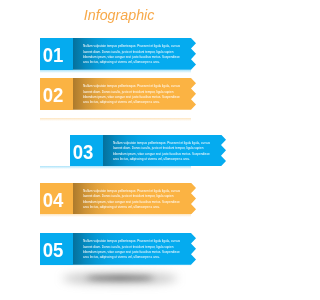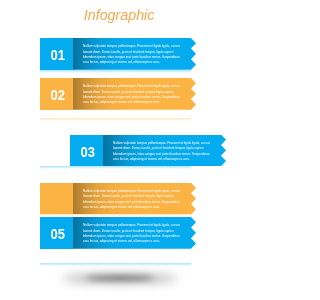--- a/index.html
+++ b/index.html
@@ -15,22 +15,22 @@
   .glow{position:absolute;left:40px;width:151px;height:3px;
         pointer-events:none;}
   .ground-shadow{position:absolute;left:62px;top:272.5px;width:116px;height:11px;
         border-radius:50%;background:rgba(110,110,110,0.42);
         filter:blur(4.8px);}
   .ground-shadow2{position:absolute;left:86px;top:275.5px;width:68px;height:4px;
         border-radius:50%;background:rgba(20,20,20,0.62);
         filter:blur(3.4px);}
   .numbox{position:absolute;left:0;top:0;width:32.5px;height:31.7px;}
   .num{position:absolute;left:2px;top:2px;width:32.5px;height:31.7px;
-       display:flex;align-items:center;justify-content:center;
-       color:#fff;font-weight:bold;font-size:14px;line-height:31.7px;}
+       display:flex;align-items:center;justify-content:flex-start;
+       color:#fff;font-weight:bold;font-size:20px;line-height:31.7px;}
   .num span{display:inline-block;transform:scaleX(0.93);}
   .bodywrap{position:absolute;left:32.5px;top:0;height:31.7px;width:123.5px;
             clip-path:polygon(0 0, 118.5px 0,
                               123.5px 5.283px, 118.5px 10.566px,
                               123.5px 15.85px, 118.5px 21.133px,
                               123.5px 26.416px, 118.5px 31.7px,
                               0 31.7px);}
   .body{position:absolute;left:0;top:0;right:0;bottom:0;}
   .txt{position:absolute;left:10.5px;top:6.4px;width:98.5px;
        font-size:3.1px;line-height:5.35px;color:#ffffff;}
@@ -70,27 +70,30 @@
           <span>03</span>
         </div>
     <div class="bodywrap">
       <div class="body" style="background:linear-gradient(90deg,rgb(5,112,155) 0px,rgb(5,137,191) 12px,rgb(5,154,215) 24px,rgb(5,164,229) 36px,rgb(5,168,235) 48px,rgb(5,171,239) 62px)"></div>
       <div class="txt">Nullam vulputate tempus pellentesque. Praesent et ligula ligula, cursus laoreet diam. Donec iaculis, justo et tincidunt tempor, ligula sapien bibendum ipsum, vitae congue erat justo faucibus metus. Suspendisse arcu lectus, adipiscing ut viverra vel, ullamcorper a arcu.</div>
     </div>
       </div>
       <div class="glow" style="top: 214.45px; background: linear-gradient(rgba(251, 179, 67, 0.333) 0%, rgba(251, 179, 67, 0) 100%);"></div>
       <div class="row" style="top: 182.75px;">
     <div class="numbox" style="background:#FBB343"></div>
+    <div class="num">
+          <span>04</span>
+        </div>
     <div class="bodywrap">
       <div class="body" style="background:linear-gradient(90deg,rgb(172,122,44) 0px,rgb(205,146,54) 12px,rgb(228,163,60) 24px,rgb(242,172,64) 36px,rgb(247,176,66) 48px,rgb(251,179,67) 62px)"></div>
       <div class="txt">Nullam vulputate tempus pellentesque. Praesent et ligula ligula, cursus laoreet diam. Donec iaculis, justo et tincidunt tempor, ligula sapien bibendum ipsum, vitae congue erat justo faucibus metus. Suspendisse arcu lectus, adipiscing ut viverra vel, ullamcorper a arcu.</div>
     </div>
       </div>
       <div class="glow" style="top: 262.7px; background: linear-gradient(rgba(5, 171, 239, 0.333) 0%, rgba(5, 171, 239, 0) 100%);"></div>
-      <div class="row" style="top: 217px;">
+      <div class="row" style="top: 233px;">
     <div class="numbox" style="background:#05ABEF"></div>
     <div class="num">
           <span>05</span>
         </div>
     <div class="bodywrap">
       <div class="body" style="background:linear-gradient(90deg,rgb(5,112,155) 0px,rgb(5,137,191) 12px,rgb(5,154,215) 24px,rgb(5,164,229) 36px,rgb(5,168,235) 48px,rgb(5,171,239) 62px)"></div>
       <div class="txt">Nullam vulputate tempus pellentesque. Praesent et ligula ligula, cursus laoreet diam. Donec iaculis, justo et tincidunt tempor, ligula sapien bibendum ipsum, vitae congue erat justo faucibus metus. Suspendisse arcu lectus, adipiscing ut viverra vel, ullamcorper a arcu.</div>
     </div>
       </div>
     </div>

